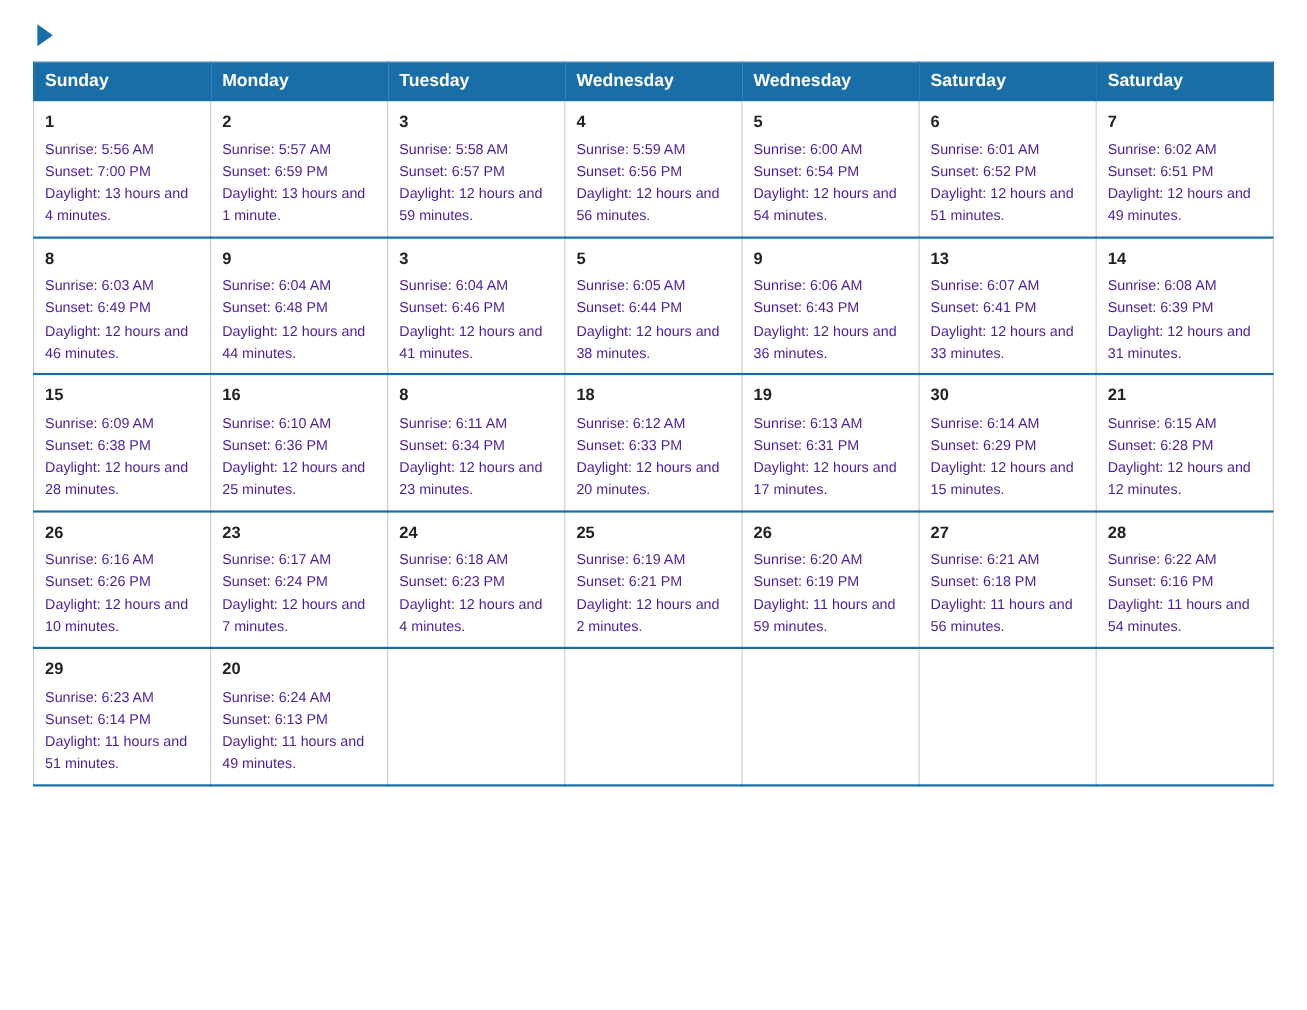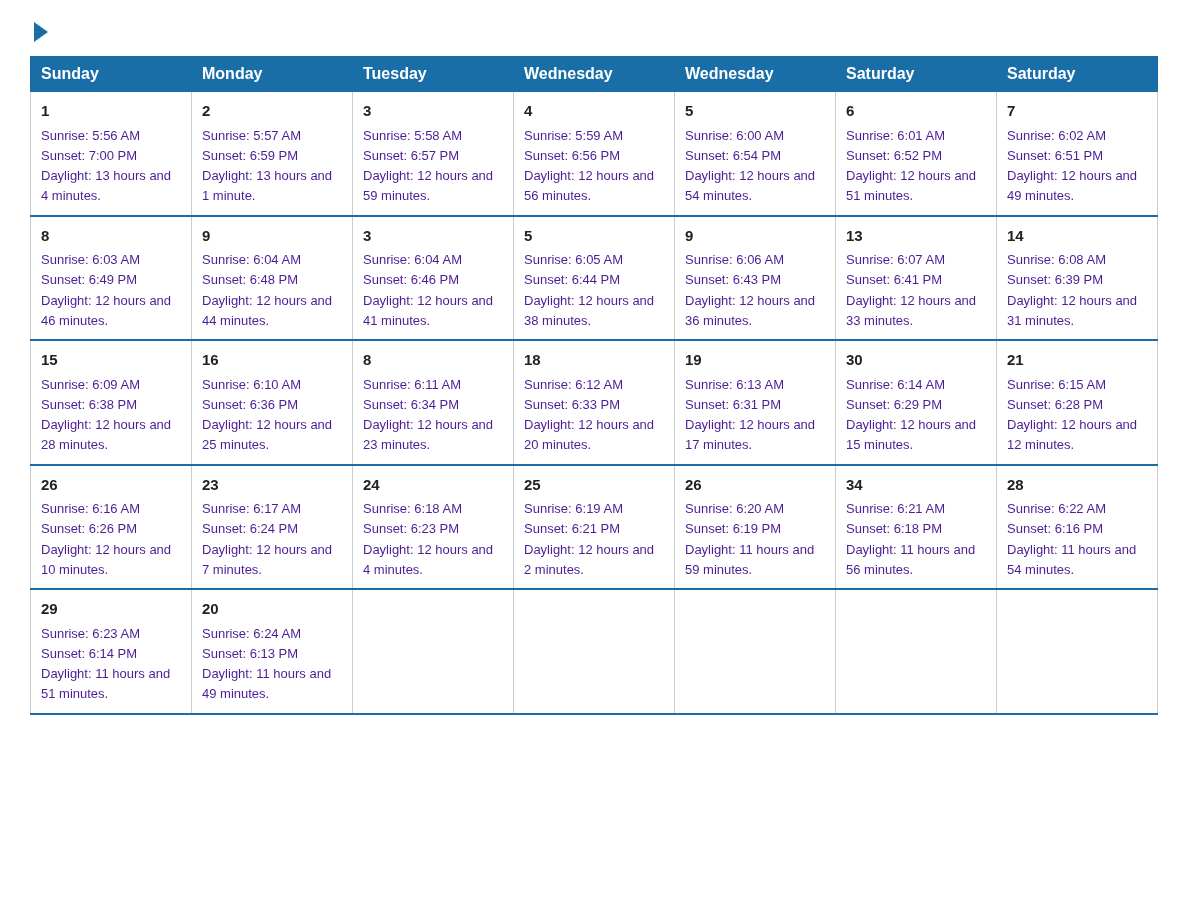--- a/index.html
+++ b/index.html
@@ -241,21 +241,21 @@
       </td>
         <td>
         <span class="day-number">25</span>
         <span class="day-info">Sunrise: 6:19 AM<br>Sunset: 6:21 PM<br>Daylight: 12 hours and 2 minutes.</span>
       </td>
         <td>
         <span class="day-number">26</span>
         <span class="day-info">Sunrise: 6:20 AM<br>Sunset: 6:19 PM<br>Daylight: 11 hours and 59 minutes.</span>
       </td>
         <td>
-        <span class="day-number">34</span>
+        <span class="day-number">27</span>
         <span class="day-info">Sunrise: 6:21 AM<br>Sunset: 6:18 PM<br>Daylight: 11 hours and 56 minutes.</span>
       </td>
         <td>
         <span class="day-number">28</span>
         <span class="day-info">Sunrise: 6:22 AM<br>Sunset: 6:16 PM<br>Daylight: 11 hours and 54 minutes.</span>
       </td>
       </tr>
       <tr>
         <td>
         <span class="day-number">29</span>

